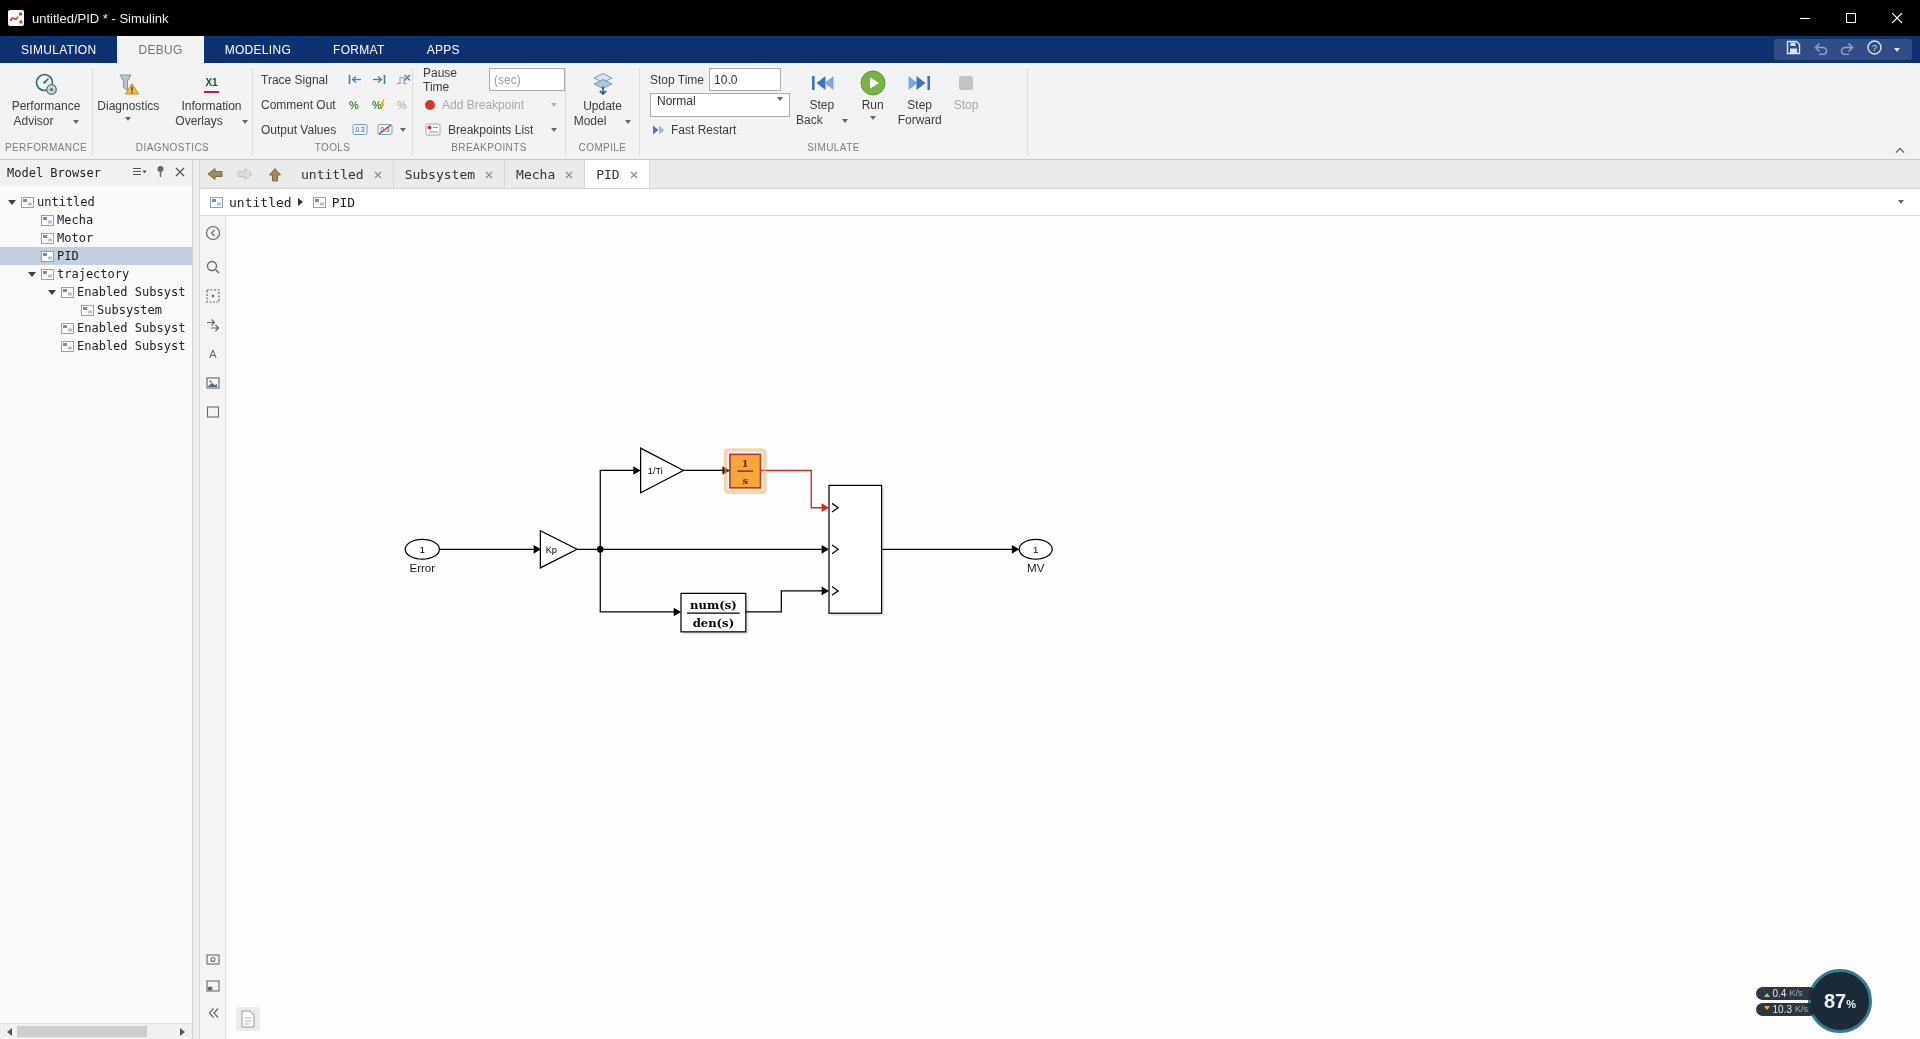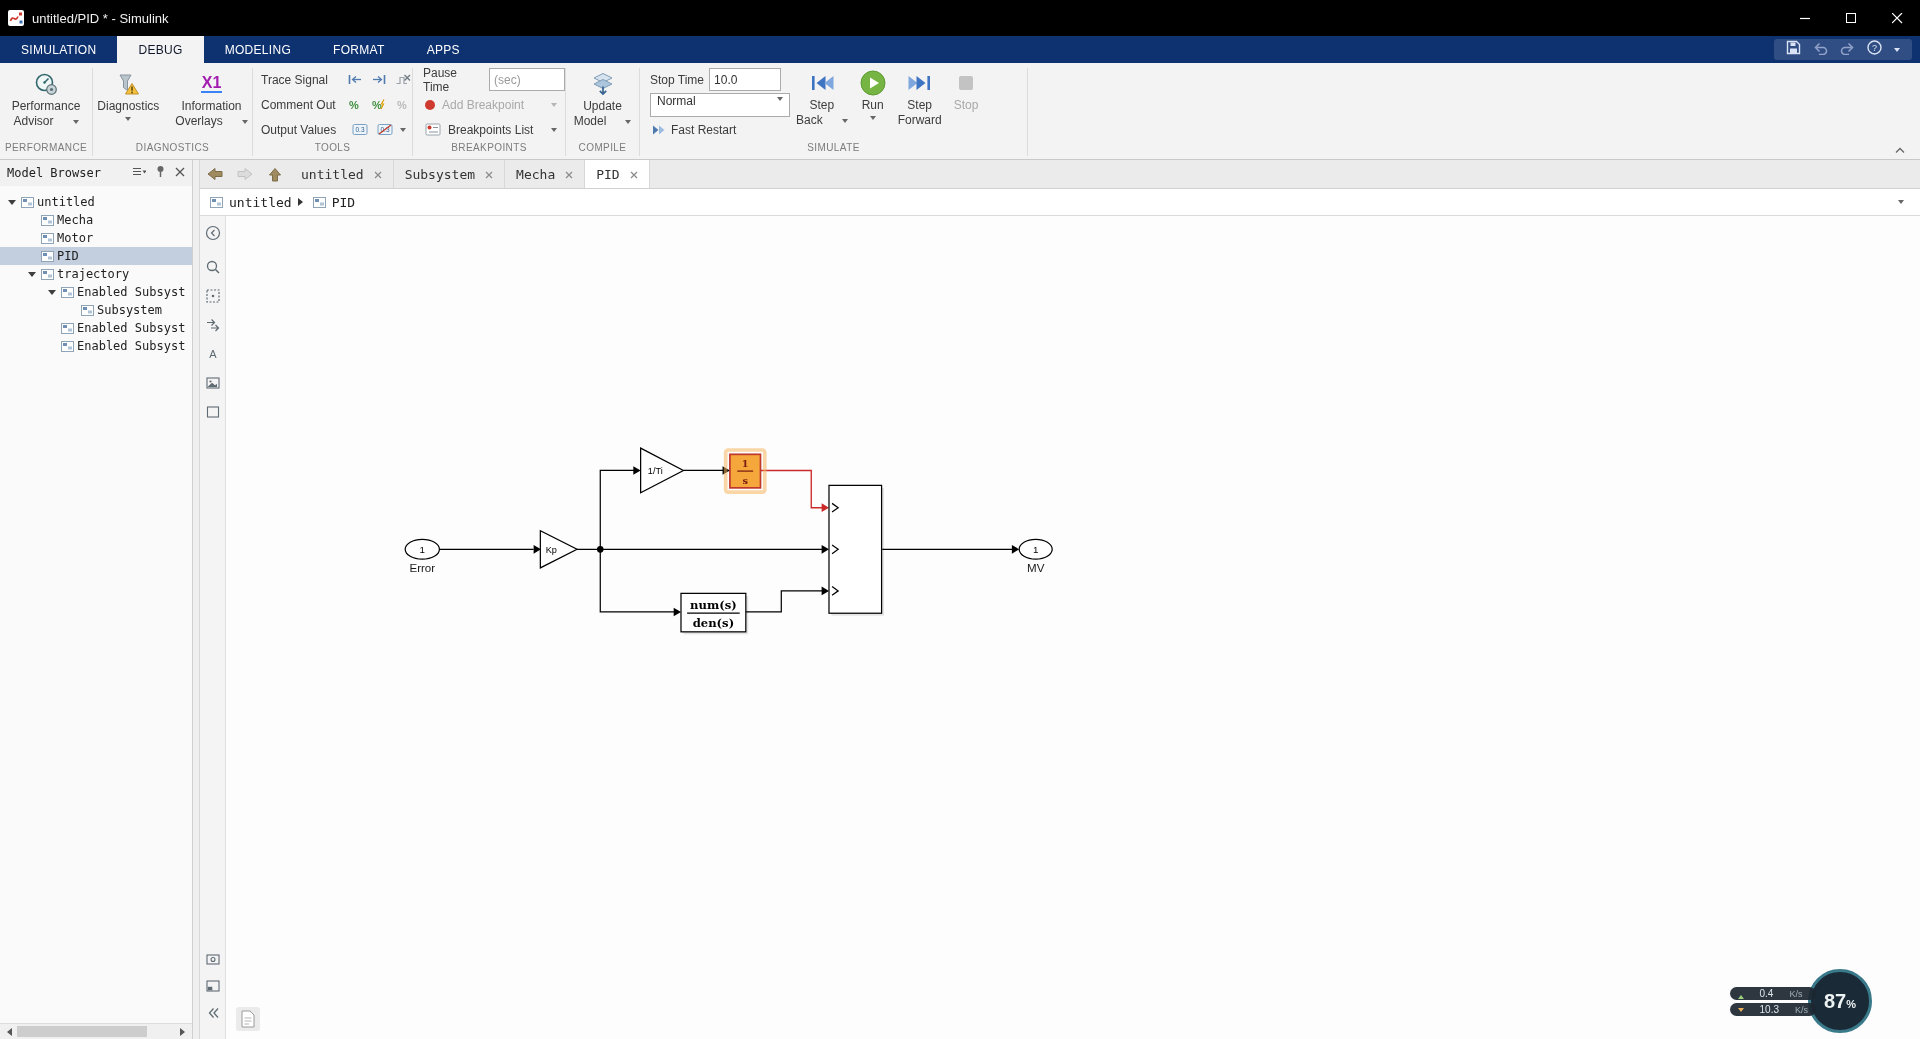--- a/index.html
+++ b/index.html
@@ -9,21 +9,21 @@
   
   .titlebar{height:36px;background:#000;display:flex;align-items:center;color:#f0f0f0;flex:0 0 auto}
   .tb-icon{margin:0 8px;display:flex}
   .tb-title{font-size:13px}
   .tb-spacer{flex:1}
   .tb-btn{width:46px;height:26px;display:flex;align-items:center;justify-content:center}
 
   
   .ribbontabs{height:27px;background:#0e3170;display:flex;align-items:stretch;color:#fff;flex:0 0 auto}
   .rtab{padding:0 21px;display:flex;align-items:center;font-size:12px;letter-spacing:.3px;cursor:default}
-  .rtab.active{background:#f3f3f3;color:#0f172a}
+  .rtab.active{background:#f3f3f3;color:#737373}
   .qat{margin-left:auto;display:flex;align-items:center;gap:12px;background:rgba(255,255,255,.14);border-radius:3px;padding:0 12px;margin-top:3px;margin-bottom:3px;margin-right:8px}
 
   
   .ribbon{height:96px;background:#f3f3f3;border-bottom:1px solid #c9c9c9;display:flex;flex:0 0 auto;position:relative}
   .rgroup{display:flex;flex-direction:column;flex:0 0 auto}
   .rcontent{flex:1;display:flex;align-items:flex-start;justify-content:center;padding-top:3px;gap:4px}
   .rlabel{height:17px;font-size:10px;color:#7c7c7c;text-align:center;letter-spacing:.4px}
   .rsep{width:1px;background:#dcdcdc;margin:5px 0 3px;flex:0 0 auto}
   .bigbtn{display:flex;flex-direction:column;align-items:center;padding:2px 6px 0;font-size:12px;color:#3c3c3c;line-height:15px;border-radius:2px}
   .bigbtn .bicon{height:31px;display:flex;align-items:center;justify-content:center}
@@ -33,21 +33,21 @@
   .caret.white{border-top-color:#dbe4f6}
   .disabled{color:#a8a8a8}
   .rows{flex:1;display:flex;flex-direction:column;padding:4px 0 0 8px}
   .rrow{display:flex;align-items:center;height:25px;font-size:12px;color:#3c3c3c;gap:5px}
   .tlabel{width:84px}
   .iconbtn{width:20px;height:18px;display:flex;align-items:center;justify-content:center}
   input.rinput{height:21px;border:1px solid #ababab;background:#fff;font-size:12px;padding:0 4px;font-family:"Liberation Sans",sans-serif;color:#333}
   input.rinput::placeholder{color:#9a9a9a}
   .selectbox{height:22px;border:1px solid #ababab;background:#fff;display:flex;align-items:flex-start;font-size:12px;color:#333;padding:0 6px}
   .bp-dot{width:10px;height:10px;border-radius:50%;background:#cf3a2e;margin:0 2px;flex:0 0 auto}
-  .x1icon{font-weight:bold;font-size:16px;color:#a21caf;border-bottom:2px solid #3b82f6;line-height:16px;padding:0 1px}
+  .x1icon{font-weight:bold;font-size:10px;color:#14532d;border-bottom:2px solid #be185d;line-height:16px;padding:0 1px}
   .simwrap{flex:1;display:flex;align-items:flex-start}
   .collapse-ribbon{position:absolute;right:12px;bottom:3px;width:16px;height:12px;display:flex;align-items:center;justify-content:center}
 
   
   .main{flex:1;display:flex;min-height:0}
   .browser{width:192px;flex:0 0 auto;background:#fafafa;border-right:1px solid #cfcfcf;display:flex;flex-direction:column;font-family:"DejaVu Sans Mono",monospace}
   .bheader{height:26px;display:flex;align-items:center;font-size:12px;color:#222;padding:0 7px;gap:9px;background:#f1f1f1;flex:0 0 auto}
   .bheader .bh-title{flex:1}
   .btree{flex:1;padding-top:7px;overflow:hidden;background:#fafafa}
   .tree-row{height:18px;display:flex;align-items:center;font-size:12px;color:#222;gap:3px;white-space:nowrap}
@@ -85,21 +85,21 @@
   
   .statusbar{height:22px;flex:0 0 auto;background:#f2f2f2;border-top:1px solid #cfcfcf;position:relative;font-size:12px;color:#333;display:flex;align-items:center}
   .sb-ready{padding-left:14px}
   .sb-error{position:absolute;left:50%;color:#0b61c9}
   .sb-zoom{position:absolute;left:74.3%}
   .sb-solver{position:absolute;right:14px;color:#2145a0}
 
   
   .netw{position:absolute;right:48px;bottom:6px;display:flex;align-items:center;z-index:40}
   .net-col{display:flex;flex-direction:column;gap:3px;margin-right:-8px;z-index:2}
-  .pill{display:flex;align-items:flex-end;gap:16px;background:rgba(28,38,48,.92);border-radius:8px;padding:1px 8px;color:#dfe6ea;font-size:10px}
+  .pill{display:flex;align-items:center;gap:3px;background:rgba(28,38,48,.92);border-radius:8px;padding:1px 8px;color:#dfe6ea;font-size:10px}
   .tri-up{width:0;height:0;border:3px solid transparent;border-bottom:4px solid #9ad17c}
   .tri-dn{width:0;height:0;border:3px solid transparent;border-top:4px solid #e8b05a}
   .unit{font-size:9px;color:#9fb0ba}
   .ncircle{width:58px;height:58px;border-radius:50%;background:#1a2a36;border:3px solid #39798a;display:flex;align-items:center;justify-content:center;color:#eef4f4;font-weight:bold;z-index:1}
   .pct{font-size:20px}
   .pctsym{font-size:11px;margin-top:6px}
 </style>
 </head>
 <body>
 

